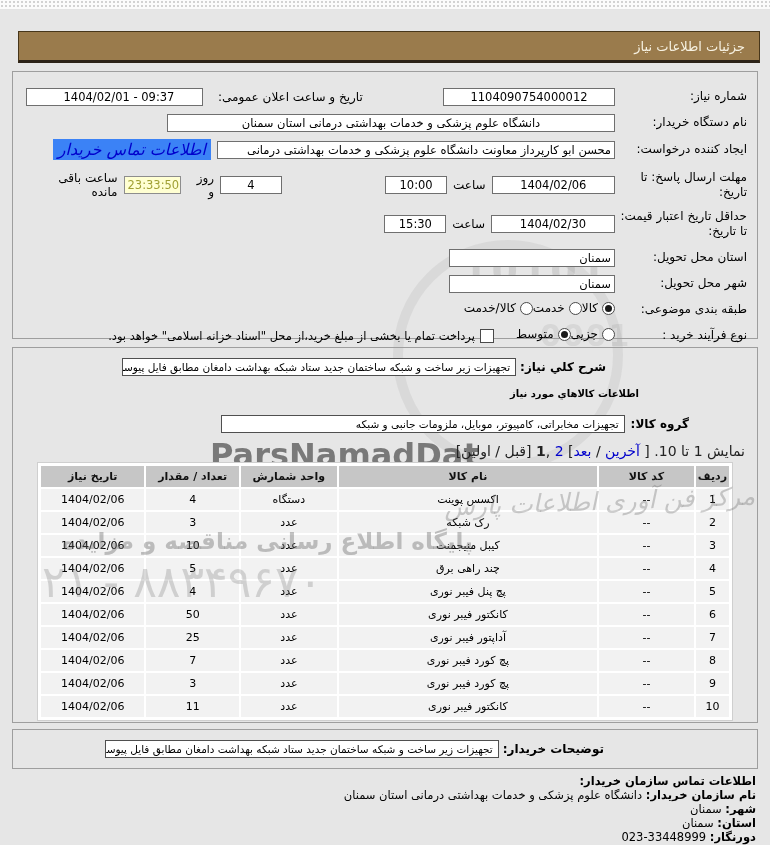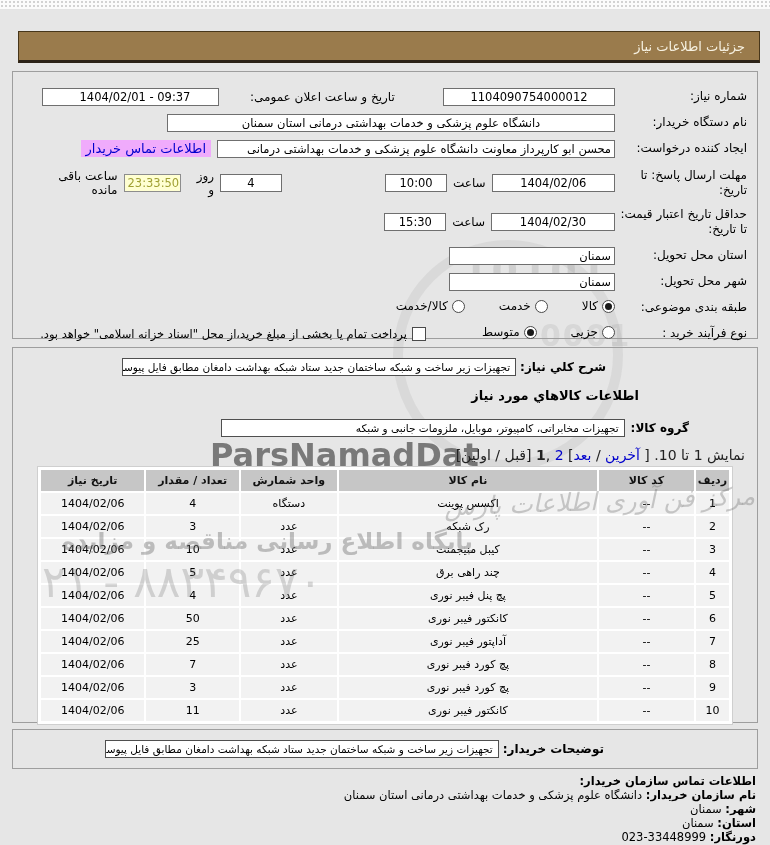--- a/index.html
+++ b/index.html
@@ -20,38 +20,38 @@
   }
   .panel{border:1px solid #9e9e9e;margin:8px 12px 0 12px;padding:8px 10px;position:relative;z-index:1;}
   .frow{display:flex;align-items:center;margin-top:7px;min-height:19px;}
   .flabel{flex:0 0 132px;font-size:12px;line-height:1.25;}
   .input{
     background:#fff;border:1px solid #6f6f6f;height:16px;line-height:16px;
     padding:0 3px;font-size:11.5px;overflow:hidden;white-space:nowrap;box-sizing:content-box;
   }
   .center{text-align:center}
   .sp{flex:1}
-  .lbl2{margin:0 0 0 19px;padding-left:12px;}
-  .contact-link{color:#0000cc;background:#f0abfc;padding:1px 5px;margin-right:6px;font-size:13px;cursor:pointer;}
+  .lbl2{margin:0 0 0 3px;padding-left:12px;}
+  .contact-link{color:#0000cc;background:#3b82f6;padding:1px 5px;margin-right:6px;font-size:16px;cursor:pointer;font-style:italic;}
   .warn{background:#ffffd2;color:#a0a034;border:1px solid #8d8d8d;}
   .small-gap{margin:0 6px;}
-  .ritem{display:inline-flex;align-items:center;margin-left:34px;}
+  .ritem{display:inline-flex;align-items:center;margin-left:0;}
   .radio{
     width:11px;height:11px;border:1px solid #4a4a4a;border-radius:50%;
     background:#fff;display:inline-block;margin-left:4px;position:relative;
   }
   .radio.on::after{
     content:"";position:absolute;top:2px;right:2px;width:7px;height:7px;border-radius:50%;background:#1a1a1a;
   }
   .checkbox{width:12px;height:12px;border:1px solid #4a4a4a;background:#fff;display:inline-block;margin-left:5px;flex:0 0 12px;}
   .b{font-weight:bold;}
   .desc-row{display:flex;align-items:center;margin:4px 143px 0 0;}
   .desc-row .lab{font-weight:bold;margin-left:4px;white-space:nowrap;}
   .box-field{background:#fff;border:1px solid #4f4f4f;padding:2px 5px;font-size:10.5px;white-space:nowrap;overflow:hidden;}
-  .goods-header{font-weight:bold;margin:12px 110px 0 0;font-size:13px;}
+  .goods-header{font-weight:bold;margin:12px 110px 0 0;font-size:10px;}
   .group-row{display:flex;align-items:center;margin:16px 60px 0 0;}
   .group-row .lab{font-weight:bold;margin-left:6px;white-space:nowrap;}
   .pagination{direction:ltr;text-align:right;margin:10px 4px 2px 0;font-size:14px;color:#222;}
   .pagination .plink{color:#0000cc;cursor:pointer;}
   .pagination .current{font-weight:bold;}
   .tablewrap{margin:3px 16px 0 16px;background:#fff;border:1px solid #cfcfcf;padding:1px;}
   table{width:100%;border-collapse:separate;border-spacing:2px;background:#fff;}
   th{background:#c6c6c6;font-weight:bold;font-size:11px;padding:4px 2px;color:#111;}
   td{background:#f2f2f2;font-size:11px;padding:2px 2px;text-align:center;height:17px;}
   th:nth-child(1),td:nth-child(1){width:24px;}

